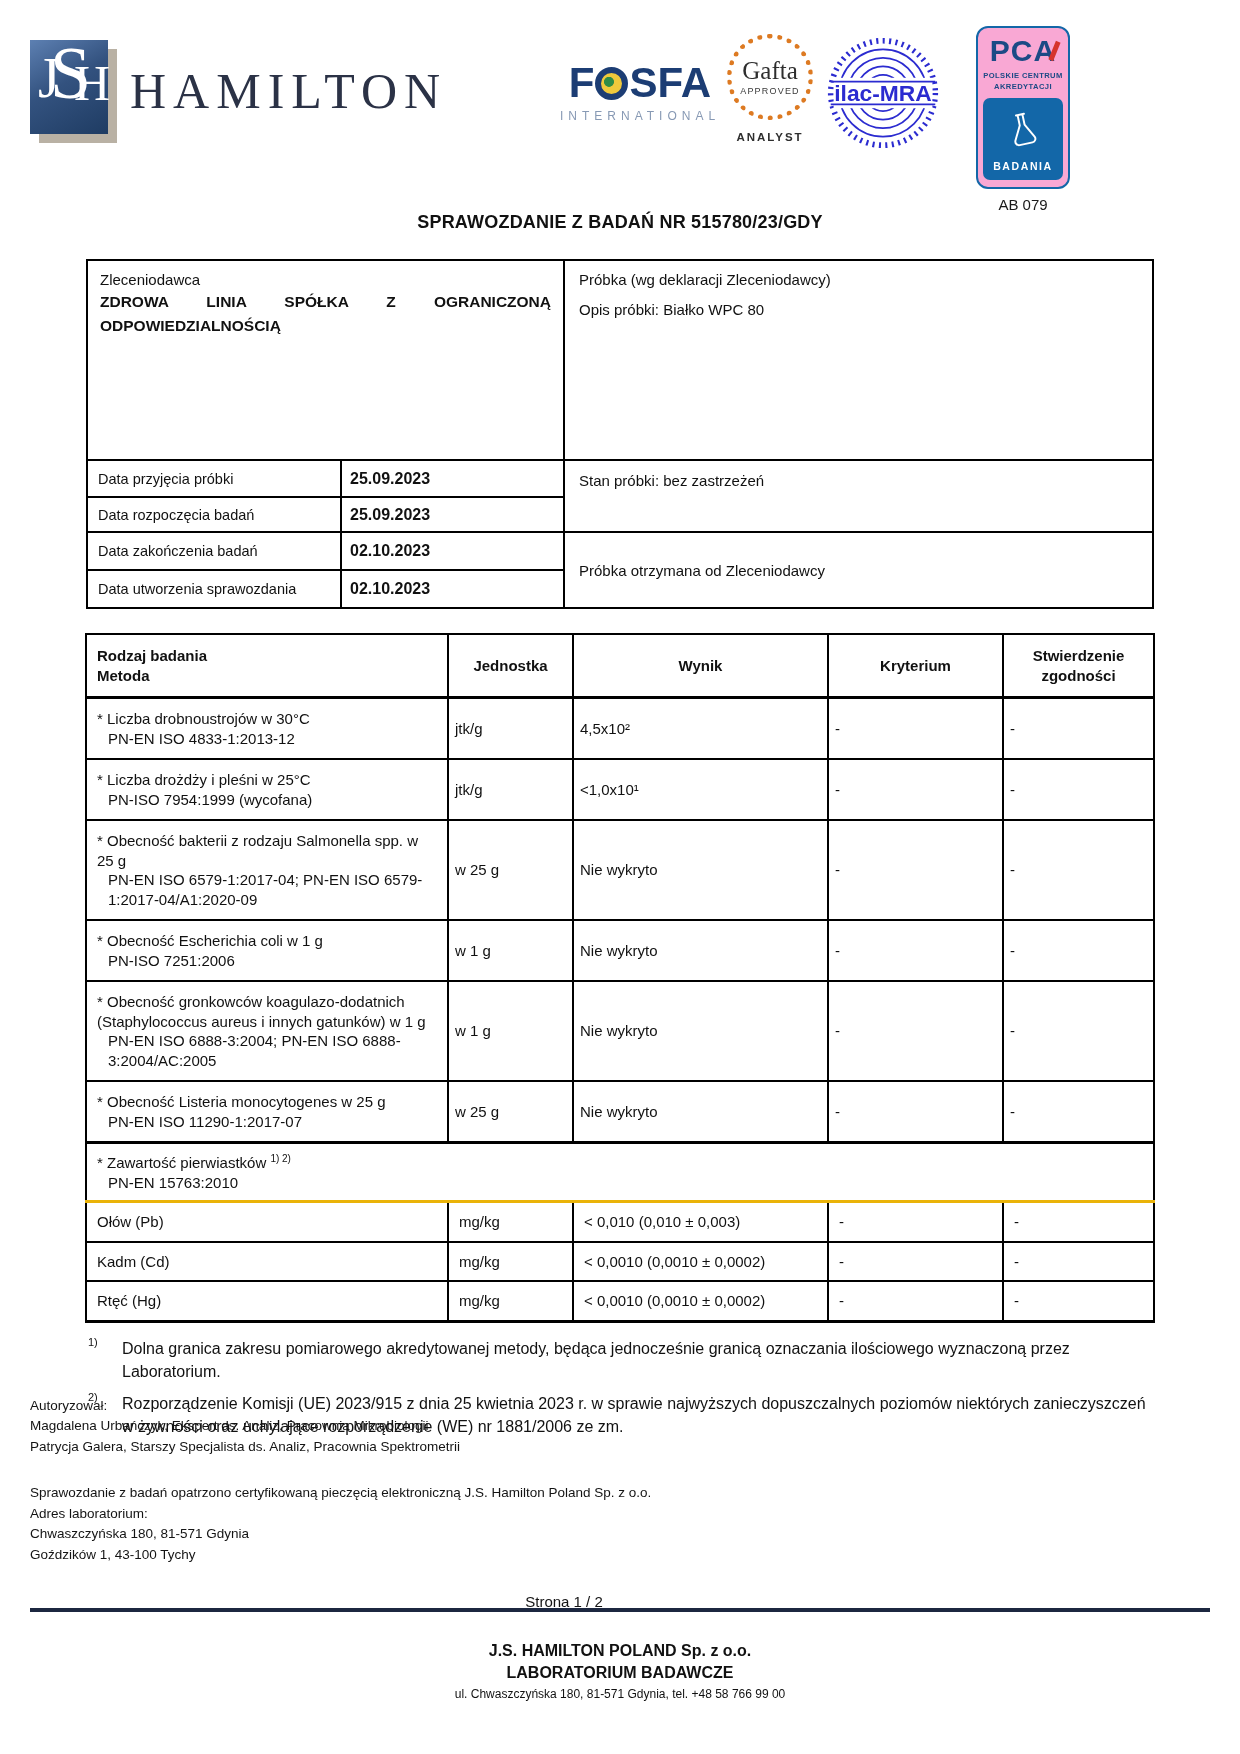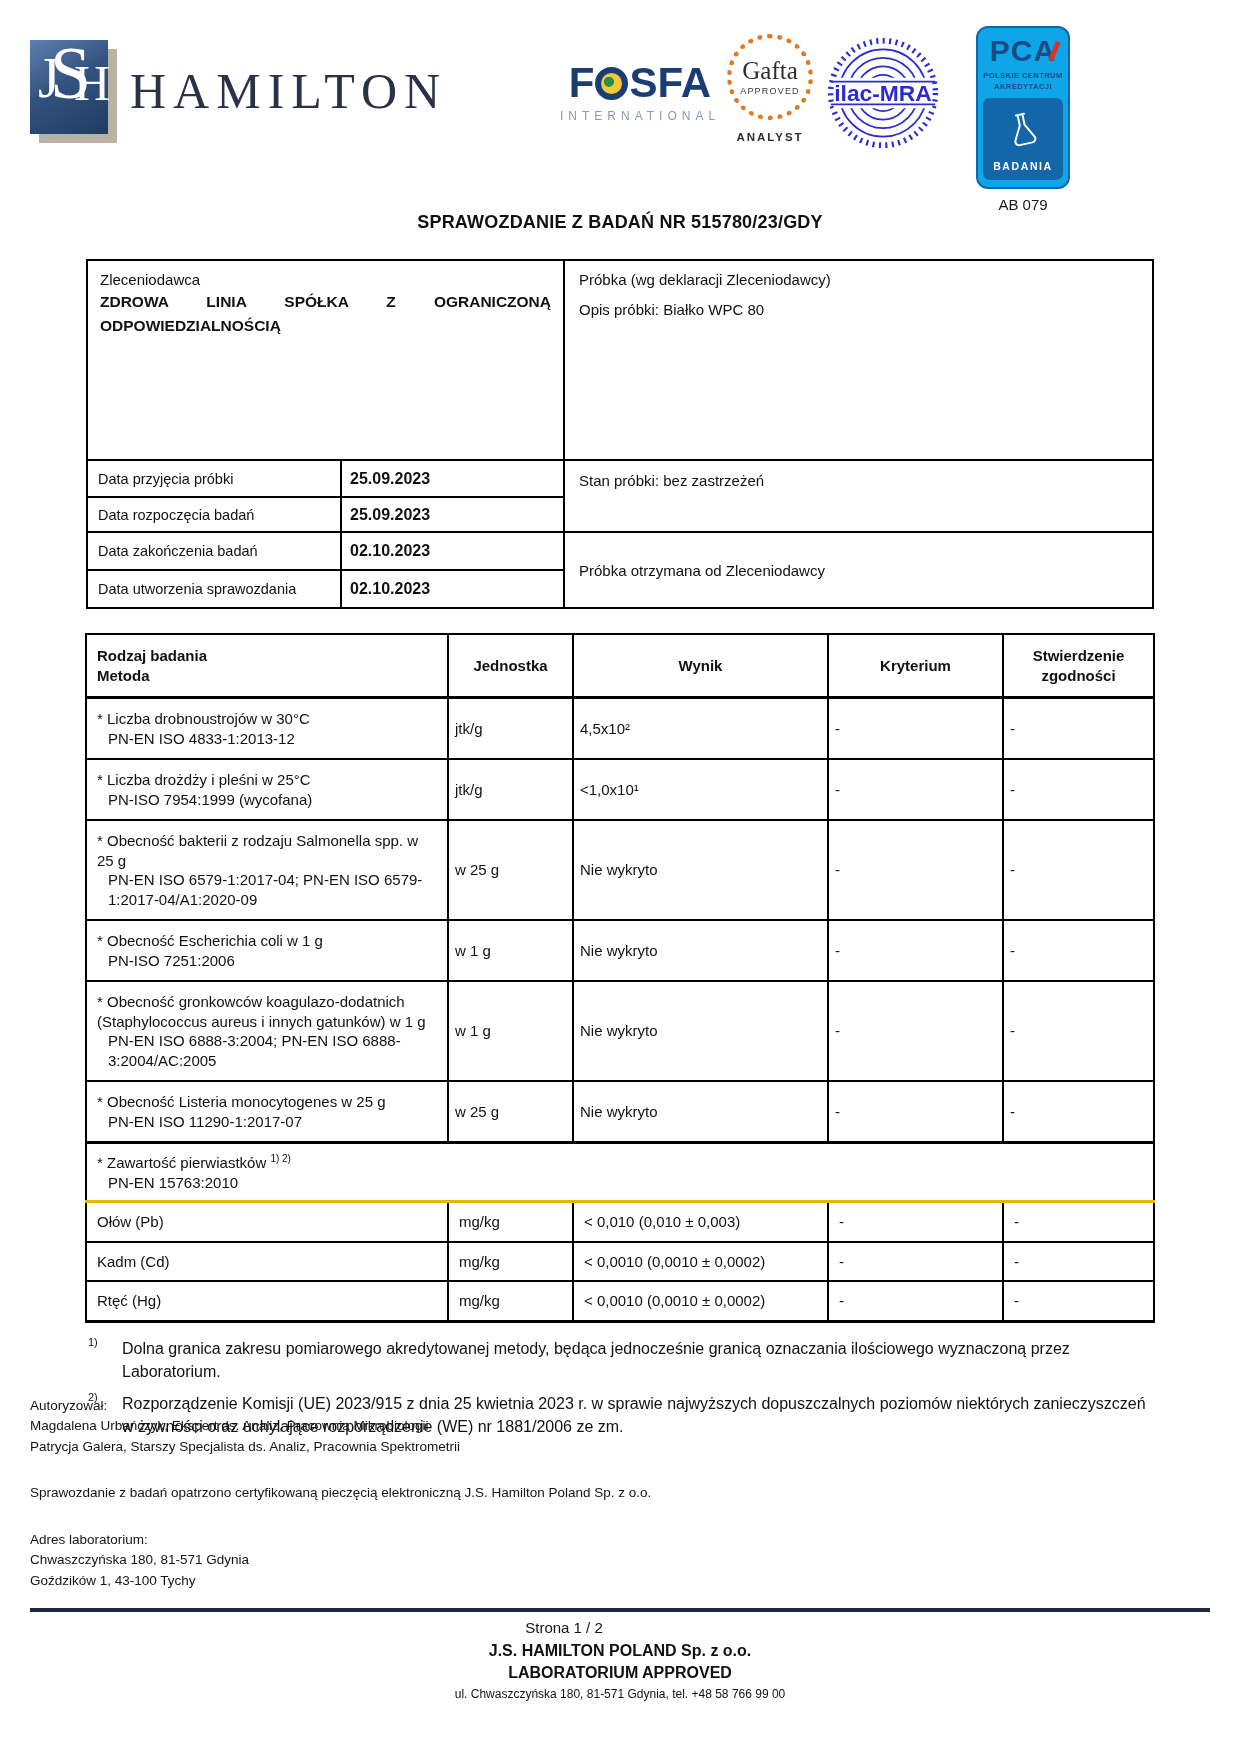--- a/index.html
+++ b/index.html
@@ -34,21 +34,21 @@
   .gafta { position:absolute; left:724px; top:34px; width:92px; text-align:center; }
   .gafta-circle {
     width:86px; height:86px; border-radius:50%; border:5px dotted #dd7a22; margin:0 auto;
     display:flex; flex-direction:column; align-items:center; justify-content:center; background:#fff;
   }
   .gafta-name { font-family:"Liberation Serif","DejaVu Serif",serif; font-size:25px; color:#2e2e2e; line-height:1; }
   .gafta-approved { font-size:9px; letter-spacing:1.2px; color:#3a3a3a; margin-top:3px; }
   .gafta-analyst { margin-top:11px; font-size:11.5px; font-weight:bold; letter-spacing:2px; color:#2e2e2e; }
   .ilac { position:absolute; left:826px; top:36px; }
   .pca-wrap { position:absolute; left:976px; top:26px; width:94px; }
-  .pca-badge { border:2.5px solid #1367a8; border-radius:12px; background:#0ea5e9; padding:8px 5px 7px; text-align:center; }
+  .pca-badge { border:2.5px solid #1367a8; border-radius:12px; background:#f9a8d4; padding:8px 5px 7px; text-align:center; }
   .pca-acronym { font-size:30px; font-weight:bold; color:#1c4a85; line-height:1; letter-spacing:1px; }
   .pca-a { position:relative; display:inline-block; }
   .pca-a::after { content:""; position:absolute; right:-1px; top:5px; width:5px; height:20px; background:#d6342c; transform:rotate(22deg); }
   .pca-org { font-size:7.6px; font-weight:bold; color:#1c4a85; margin-top:5px; line-height:1.4; letter-spacing:.4px; }
   .pca-box { margin-top:6px; background:#1367a8; border-radius:7px; padding:9px 3px 8px; color:#fff; }
   .pca-badge-label { font-size:10.5px; font-weight:bold; letter-spacing:1.6px; margin-top:5px; }
   .pca-cert { margin-top:7px; font-size:15px; color:#1a1a1a; text-align:center; }
 
   
   .report-title { width:1068px; margin:16px auto 0; text-align:center; font-size:18px; font-weight:bold; letter-spacing:.2px; }
@@ -87,21 +87,21 @@
   sup { font-size:10px; }
 
   
   .footnotes { width:1068px; margin:14px auto 0; font-size:16px; line-height:1.45; }
   .footnote { position:relative; padding-left:36px; margin-bottom:9px; }
   .fn-marker { position:absolute; left:2px; top:-2px; font-size:11px; }
 
   
   .bottom-block { position:absolute; left:30px; top:1396px; width:1068px; font-size:13.5px; line-height:1.5; color:#141414; }
   .stamp-note { margin-top:26px; }
-  .addr-label { margin-top:27px; }
+  .addr-label { margin-top:1px; }
   .page-indicator { margin-top:26px; text-align:center; font-size:15px; }
 
   
   .footer { position:absolute; left:30px; right:30px; top:1608px; border-top:4px solid #1c2740; text-align:center; }
   .footer-company { margin-top:30px; font-size:16px; font-weight:bold; }
   .footer-lab { margin-top:4px; font-size:16px; font-weight:bold; }
   .footer-address { margin-top:5px; font-size:12px; }
 </style>
 </head>
 <body>
@@ -332,17 +332,17 @@
     <div data-name="authorized-person-2">Patrycja Galera, Starszy Specjalista ds. Analiz, Pracownia Spektrometrii</div>
     <div class="stamp-note" data-name="certification-note">Sprawozdanie z badań opatrzono certyfikowaną pieczęcią elektroniczną J.S. Hamilton Poland Sp. z o.o.</div>
     <div class="addr-label" data-name="lab-address-label">Adres laboratorium:</div>
     <div data-name="lab-address-line1">Chwaszczyńska 180, 81-571 Gdynia</div>
     <div data-name="lab-address-line2">Goździków 1, 43-100 Tychy</div>
     <div class="page-indicator" data-name="page-indicator">Strona  1 / 2</div>
   </div>
 
   <div class="footer" data-name="report-footer">
     <div class="footer-company" data-name="footer-company">J.S. HAMILTON POLAND Sp. z o.o.</div>
-    <div class="footer-lab" data-name="footer-lab-name">LABORATORIUM APPROVED</div>
+    <div class="footer-lab" data-name="footer-lab-name">LABORATORIUM BADAWCZE</div>
     <div class="footer-address" data-name="footer-address">ul. Chwaszczyńska 180, 81-571 Gdynia, tel. +48 58 766 99 00</div>
   </div>
 
 </div>
 
 </body></html>

